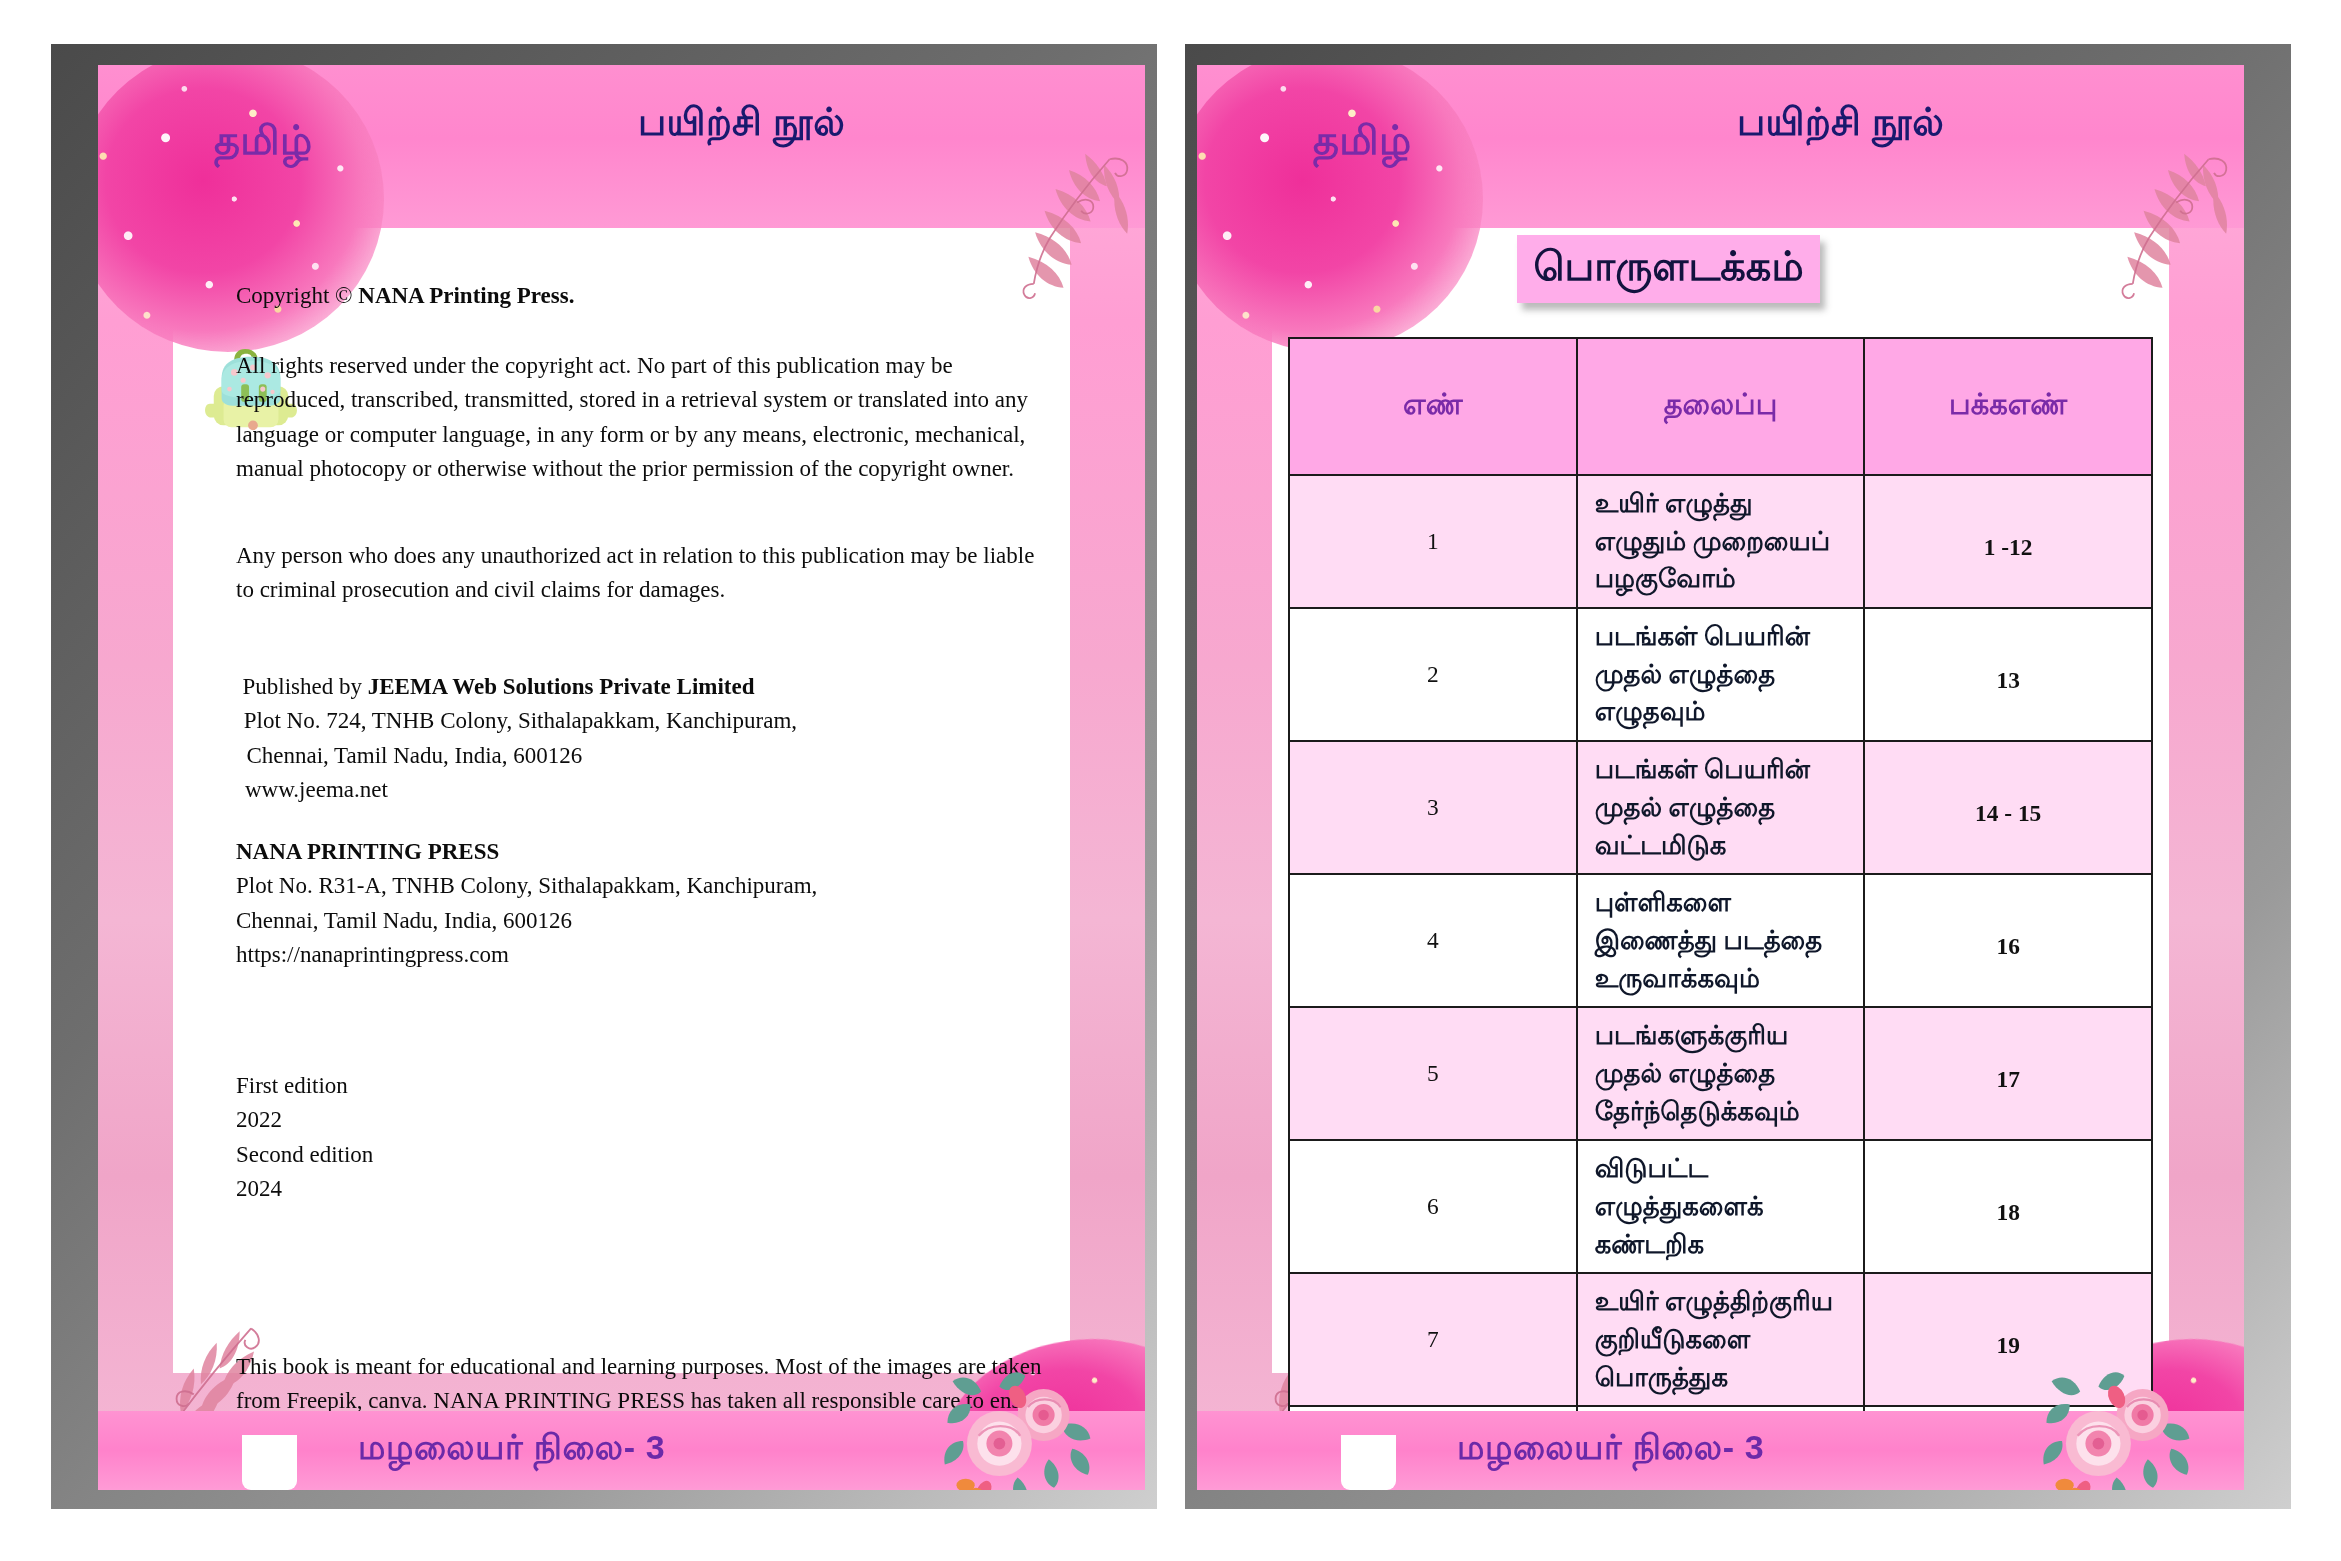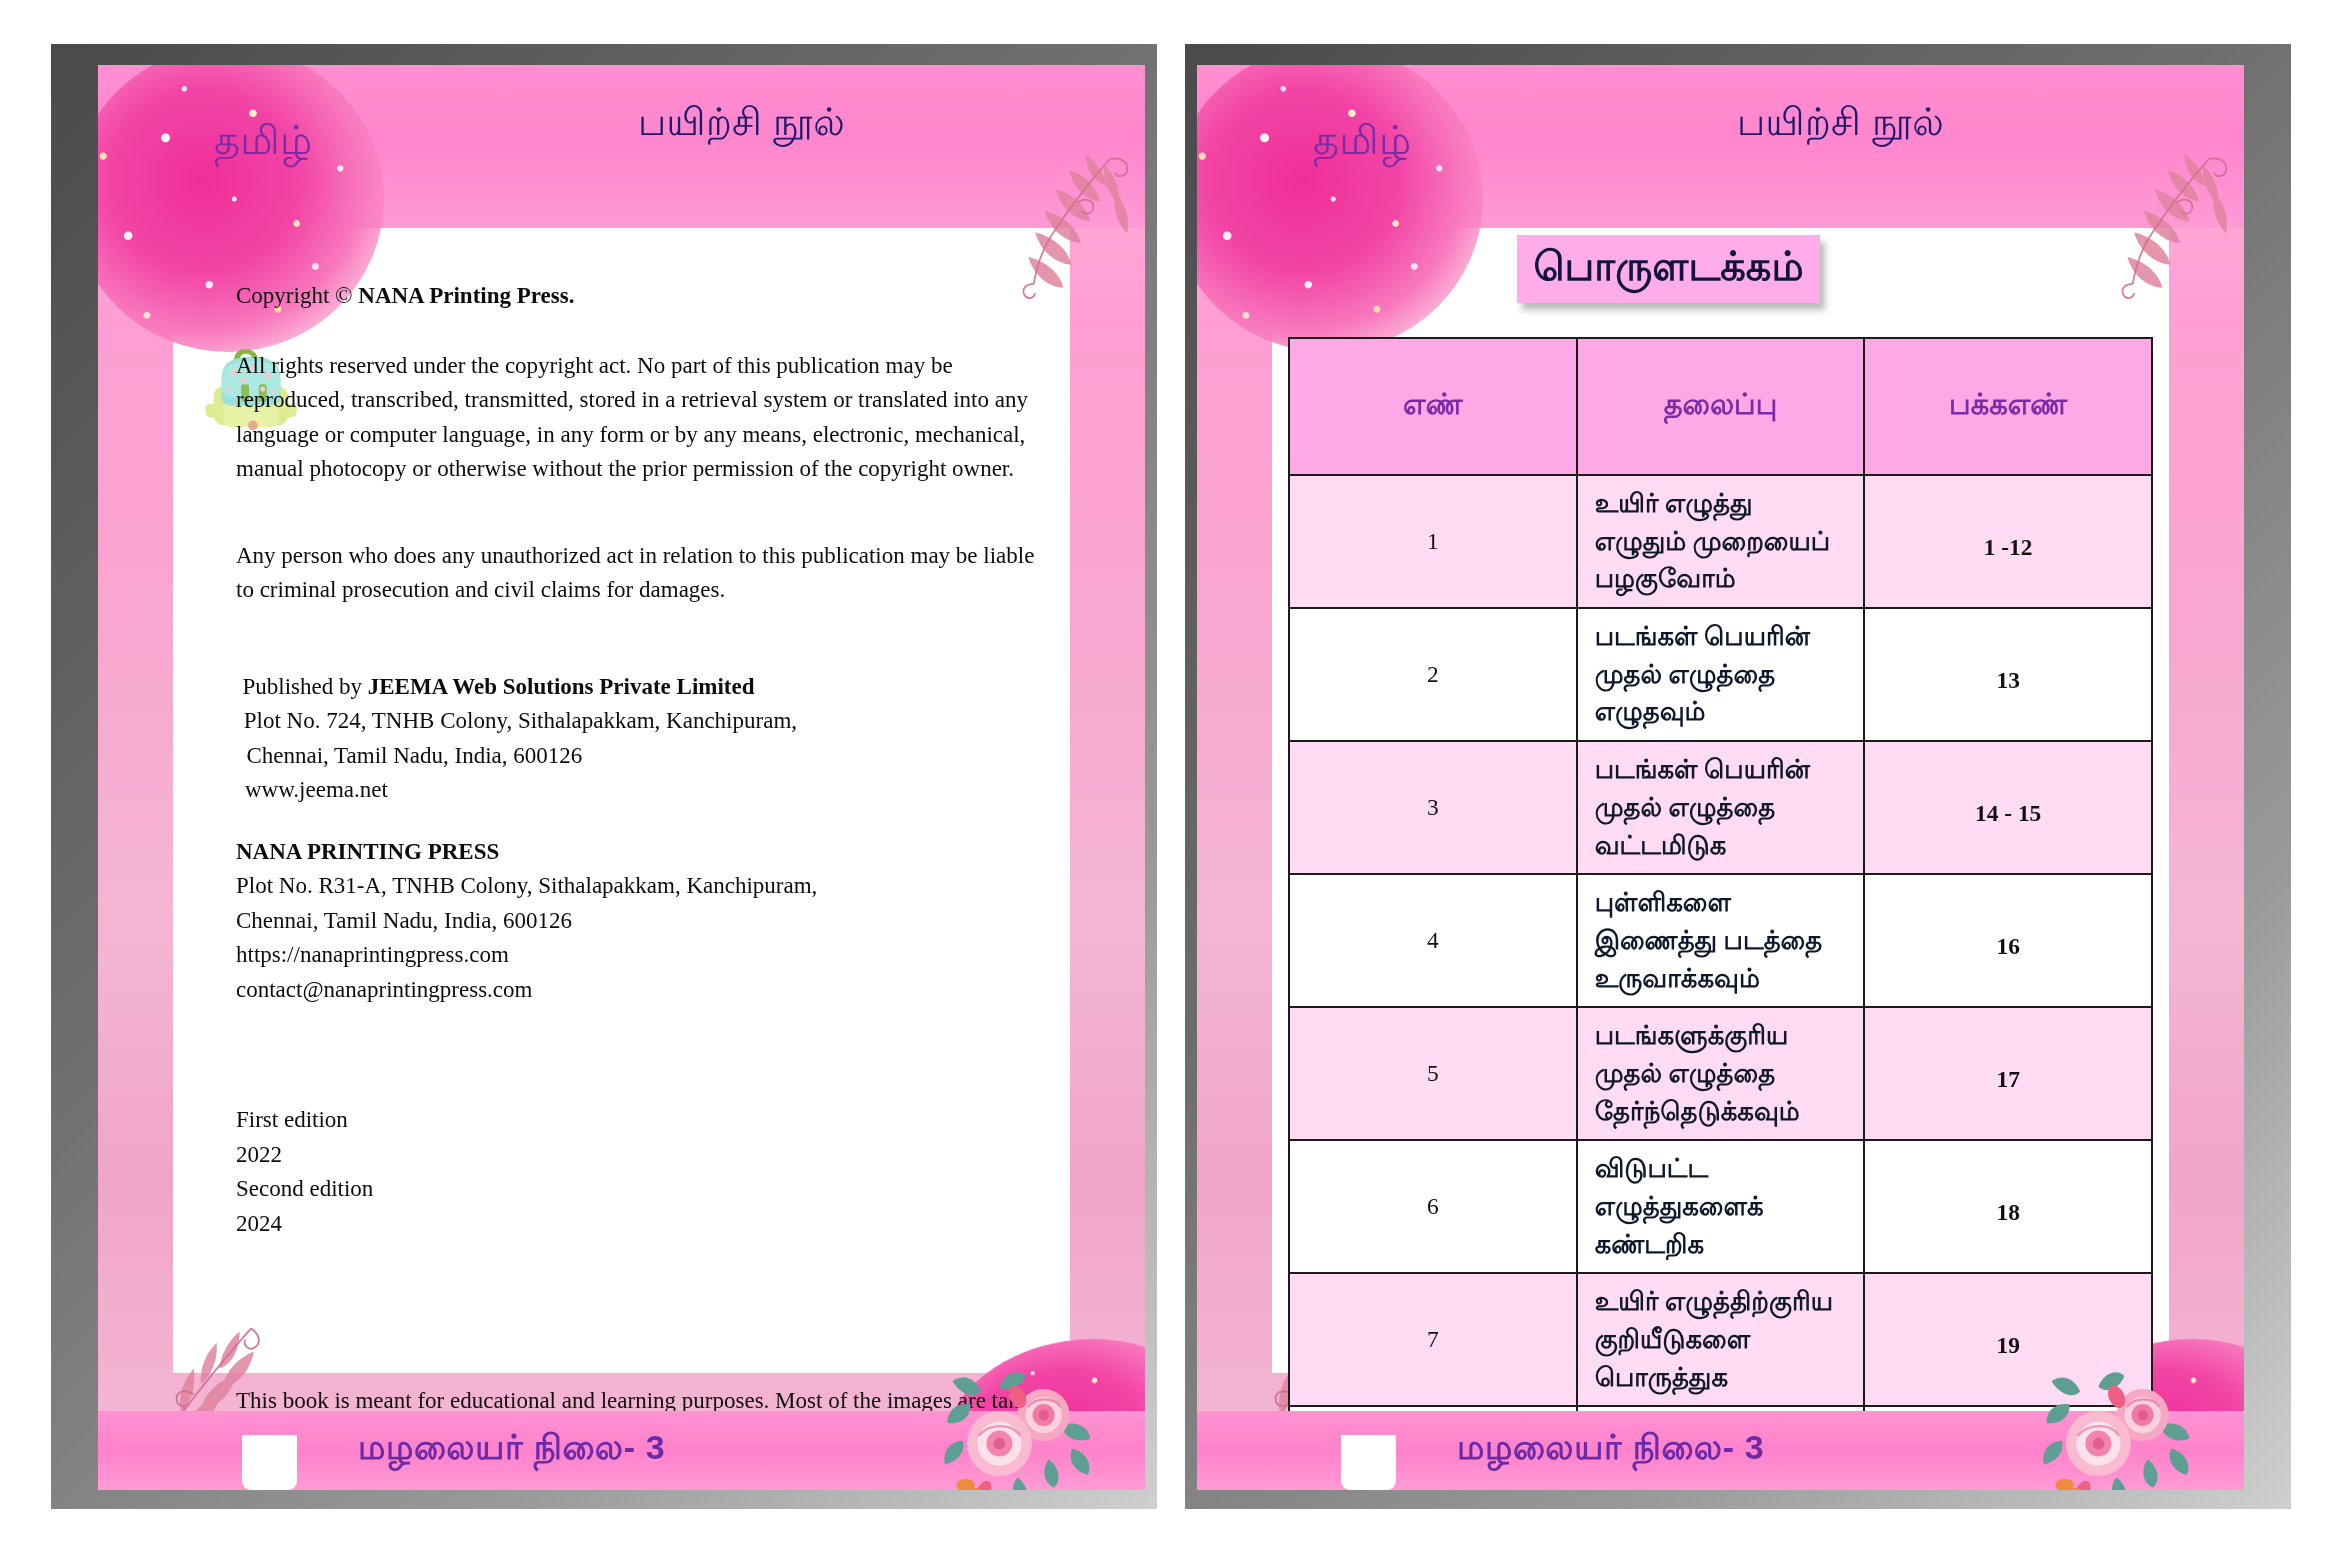--- a/index.html
+++ b/index.html
@@ -61,21 +61,21 @@
       radial-gradient(ellipse at 42% 44%, #ef2f9a 0%, #f245a6 38%, #f878bd 62%, rgba(250,150,200,.55) 80%, rgba(255,200,228,0) 100%);
     filter:blur(0.2px);
   }
   .glitter.small{ filter:blur(0.1px); }
   
   .fern{ position:absolute; }
   
   .hdr-title{
     position:absolute;
     font-family:"Liberation Sans", sans-serif;
-    font-weight:normal;
+    font-weight:bold;
     white-space:nowrap;
     letter-spacing:0.3px;
   }
   .t-lang{ color:#7a2ba8; }
   .t-book{ color:#19196e; }
   
   .body-col{
     position:absolute;
     font-family:"Liberation Serif", serif;
     color:#0c0c0c;
@@ -249,21 +249,20 @@
         <p class="blk" style="padding-left:7.8px;">Plot No. 724, TNHB Colony, Sithalapakkam, Kanchipuram,</p>
         <p class="blk" style="padding-left:10.4px;">Chennai, Tamil Nadu, India, 600126</p>
         <p class="blk" style="padding-left:9px;">www.jeema.net</p>
       </div>
 
       <div style="margin-top:27px;">
         <p class="blk b">NANA PRINTING PRESS</p>
         <p class="blk">Plot No. R31-A, TNHB Colony, Sithalapakkam, Kanchipuram,</p>
         <p class="blk">Chennai, Tamil Nadu, India, 600126</p>
         <p class="blk">https://nanaprintingpress.com</p>
-        <p class="blk">contact@nanaprintingpress.com</p>
       </div>
 
       <div style="margin-top:96px;">
         <p class="blk">First edition</p>
         <p class="blk">2022</p>
         <p class="blk">Second edition</p>
         <p class="blk">2024</p>
       </div>
 
       <p class="blk" style="margin-top:143px;">This book is meant for educational and learning purposes. Most of the images are taken from Freepik, canva. NANA PRINTING PRESS has taken all responsible care to ensure that the contents of the book do not violate any copyright or other intellectual property rights of any person in any manner whatsoever.</p>

